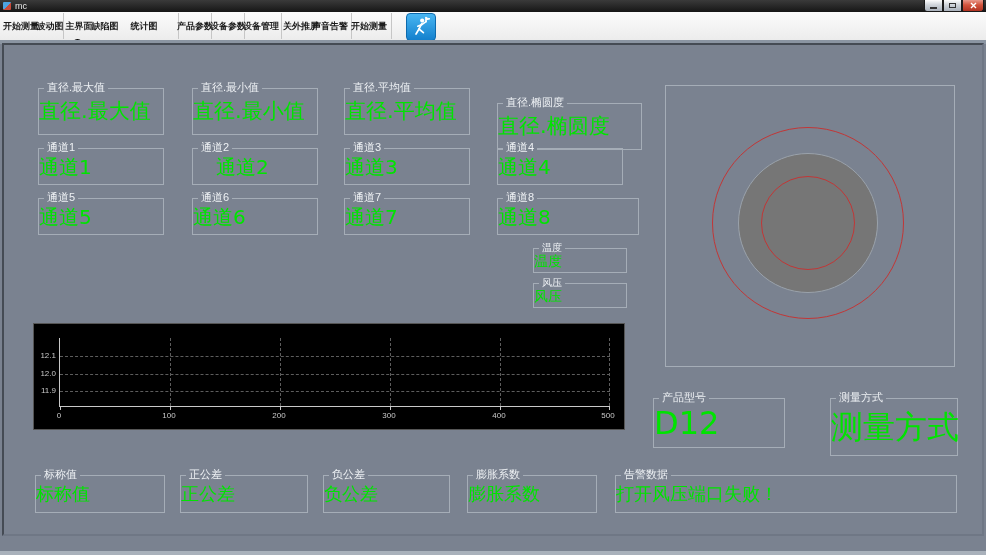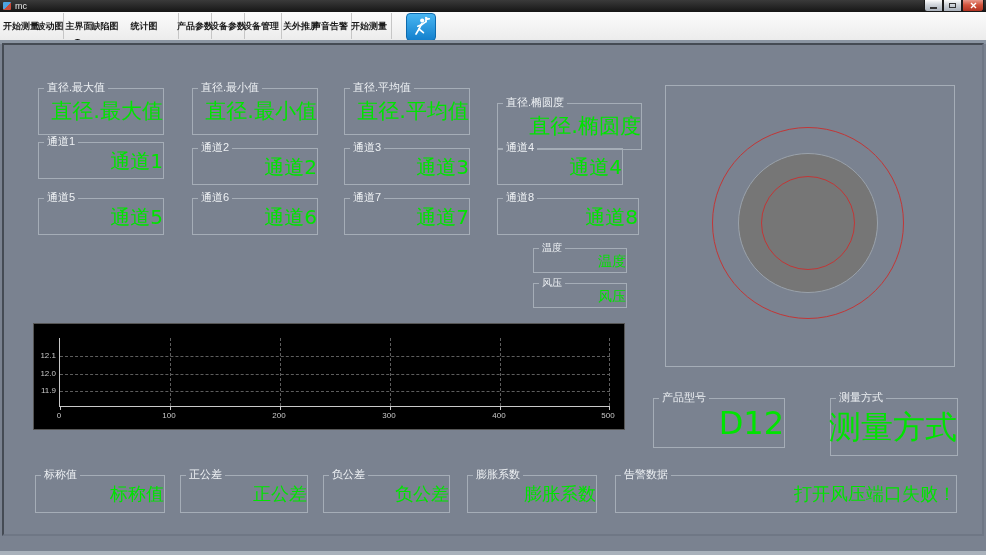--- a/index.html
+++ b/index.html
@@ -38,21 +38,21 @@
     border-top:3px solid #2a2a2a;}
   .appbtn{position:absolute;left:406px;top:1px;width:30px;height:28px;border-radius:4px;
     background:linear-gradient(#49b6f2,#1380cd);border:1px solid #0d6aad;
     box-sizing:border-box;display:flex;align-items:center;justify-content:center;}
   
   .band{position:absolute;left:0;top:40px;width:986px;height:4px;background:#8b95a2;}
   .panel{position:absolute;left:2px;top:43px;width:978px;height:489px;background:#7a8290;
     border:2px solid;border-color:#454b54 #6f7785 #6f7785 #454b54;}
   
   .gbox{position:absolute;border:1px solid #a5adb7;box-sizing:border-box;
-    display:flex;align-items:center;justify-content:flex-end;}
+    display:flex;align-items:center;justify-content:flex-start;}
   .glabel{position:absolute;top:-8px;left:5px;background:#7a8290;padding:0 3px;
     font-size:11px;line-height:13px;color:#eef1f4;white-space:nowrap;}
   .glabel.sm{font-size:10px;}
   .gval{color:#00e400;white-space:nowrap;text-align:center;line-height:1;
     font-family:"DejaVu Sans",sans-serif;}
   .v21{font-size:21px;} .v20{font-size:20px;} .v14{font-size:14px;}
   .v26{font-size:32px;} .v18{font-size:18px;}
   
   .chart{position:absolute;left:29px;top:278px;width:592px;height:107px;background:#000;
     border:1px solid #555;box-sizing:border-box;}
@@ -154,21 +154,21 @@
   </div>
   <div class="gbox" style="left:340px;top:43px;width:126px;height:47px;">
     <span class="glabel">直径.平均值</span>
     <div class="gval v21">直径.平均值</div>
   </div>
   <div class="gbox" style="left:493px;top:58px;width:145px;height:47px;">
     <span class="glabel">直径.椭圆度</span>
     <div class="gval v21">直径.椭圆度</div>
   </div>
 
-  <div class="gbox" style="left:34px;top:97px;width:126px;height:37px;">
+  <div class="gbox" style="left:34px;top:103px;width:126px;height:37px;">
     <span class="glabel">通道1</span>
     <div class="gval v20">通道1</div>
   </div>
   <div class="gbox" style="left:188px;top:103px;width:126px;height:37px;padding-left:23px;">
     <span class="glabel">通道2</span>
     <div class="gval v20">通道2</div>
   </div>
   <div class="gbox" style="left:340px;top:103px;width:126px;height:37px;">
     <span class="glabel">通道3</span>
     <div class="gval v20">通道3</div>

